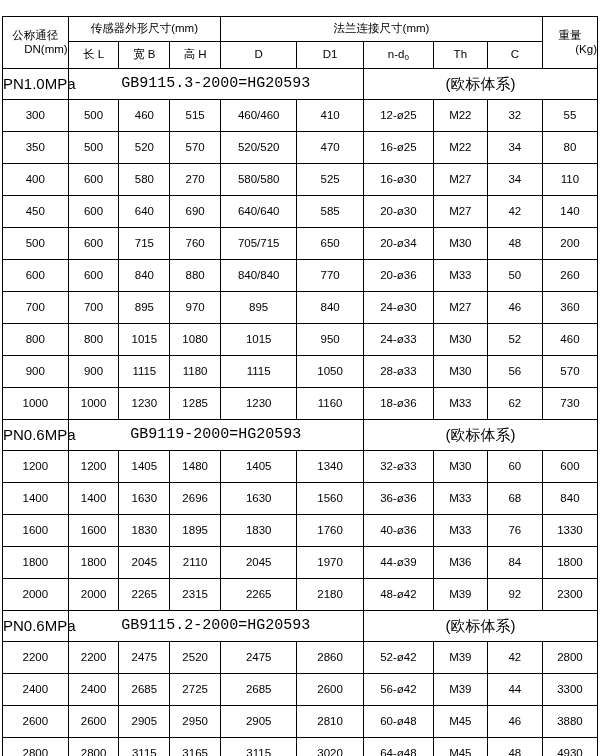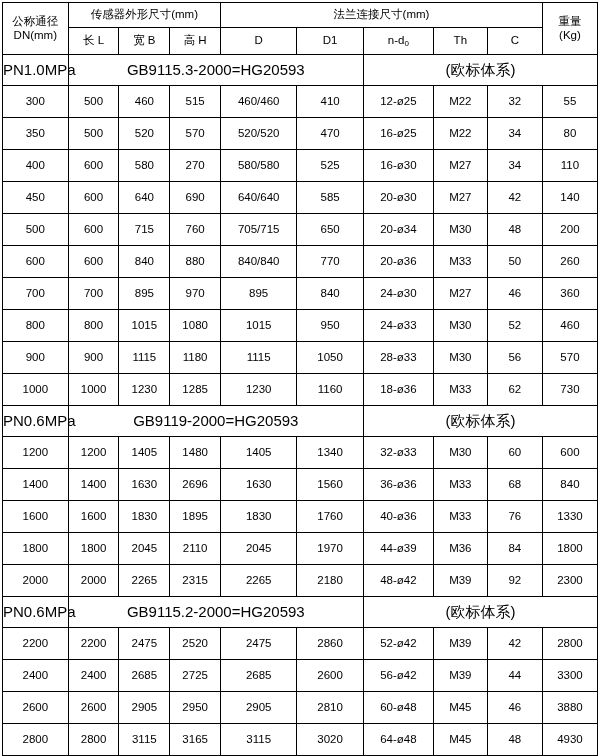--- a/index.html
+++ b/index.html
@@ -10,21 +10,21 @@
   body {
     width: 600px;
     height: 756px;
     font-family: "Liberation Sans", sans-serif;
     color: #000000;
   }
   .sheet {
     width: 600px;
     height: 756px;
     box-sizing: border-box;
-    padding: 2px 2px 0 2px;
+    padding: 16px 2px 0 2px;
   }
   table.spec {
     border-collapse: collapse;
     width: 596px;
     table-layout: fixed;
     font-size: 11px;
   }
   table.spec td, table.spec th {
     border: 1px solid #000000;
     text-align: center;
@@ -50,37 +50,38 @@
     font-size: 11.5px;
   }
   .hdr-sub {
     height: 27px;
     font-size: 11.5px;
   }
   .hdr-tall {
     font-size: 11.5px;
   }
   .hdr-tall .l1 { display: block; }
-  .hdr-tall .l2 { display: block; }
+  .hdr-tall .l2 { display: block; text-align: right; }
 
   tr.data td {
     height: 31px;
     font-size: 11.5px;
   }
   tr.section td {
     height: 30px;
     font-size: 15px;
   }
   .sec-pn {
     text-align: left;
     padding-left: 6px;
   }
   .sec-std {
     text-align: left;
     padding-left: 8px;
+    font-family: Liberation Mono, monospace;
   }
   .sec-note {
     text-align: right;
     padding-right: 8px;
   }
   sub {
     font-size: 8px;
     vertical-align: baseline;
     position: relative;
     top: 2px;

